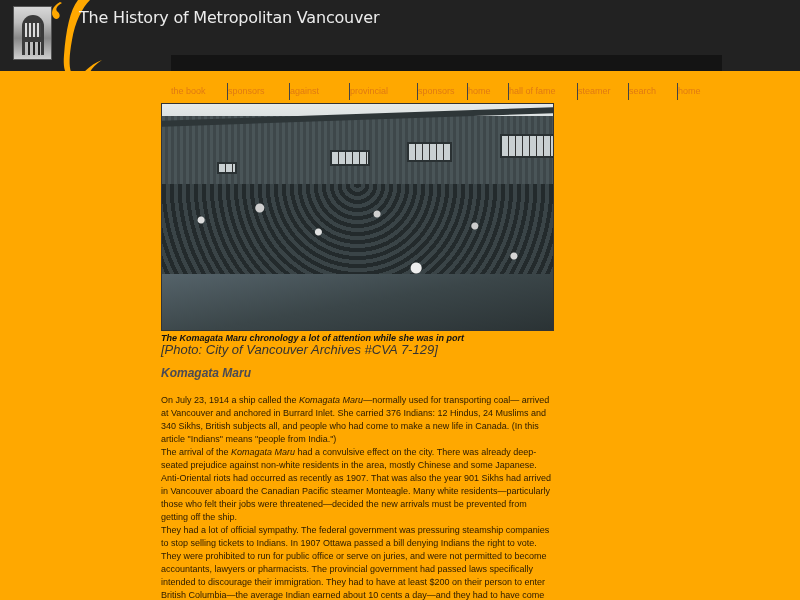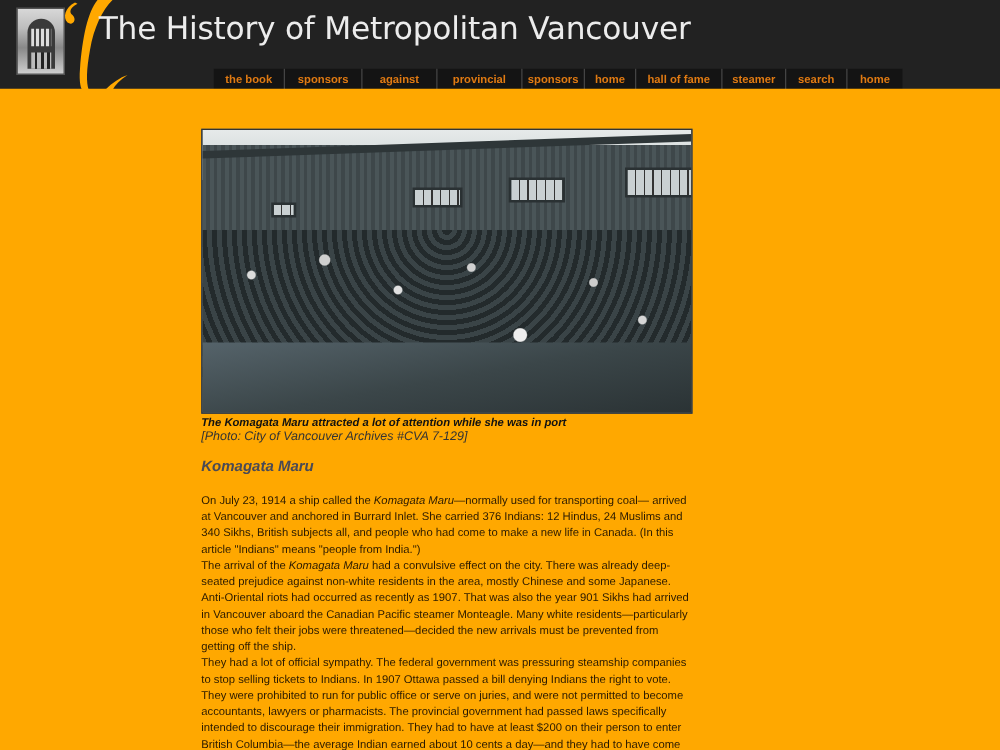--- a/index.html
+++ b/index.html
@@ -15,25 +15,25 @@
   .logo-arch { position: absolute; left: 8px; top: 8px; width: 22px; height: 40px;
     border-radius: 11px 11px 0 0; background: #3a3a3a; }
   .logo-grille { position: absolute; left: 11px; top: 16px; width: 16px; height: 14px;
     background: repeating-linear-gradient(90deg, #ddd 0 2px, #444 2px 4px); }
   .logo-door { position: absolute; left: 11px; top: 35px; width: 16px; height: 13px;
     background: repeating-linear-gradient(90deg, #bbb 0 3px, #222 3px 5px); }
 
   .swash { position: absolute; left: 38px; top: 0; width: 70px; height: 72px; }
 
   .site-title { position: absolute; left: 79px; top: 8px; color: #ececec;
-    font-family: "DejaVu Sans", sans-serif; font-size: 25px; font-weight: normal; letter-spacing: -0.2px; white-space: nowrap; }
+    font-family: "DejaVu Sans", sans-serif; font-size: 16px; font-weight: normal; letter-spacing: -0.2px; white-space: nowrap; }
 
   .nav { position: absolute; left: 171px; top: 55px; height: 17px; display: flex; background: #141414; }
-  .nav-item { height: 17px; line-height: 17px; color: #e07a12; font-size: 9px; font-weight: bold;
-    text-align: center; border-right: 1px solid #444; cursor: pointer; text-decoration: none; }
+  .nav-item { height: 17px; line-height: 17px; color: #e07a12; font-size: 9px; font-weight: normal;
+    border-right: 1px solid #444; cursor: pointer; text-decoration: none; margin-top: 28px; }
   .nav-item:last-child { border-right: none; }
 
   .content { position: absolute; left: 161px; top: 103px; width: 395px; }
   .photo { position: relative; width: 393px; height: 228px; border: 1px solid #333; overflow: hidden;
     background: #5a6b70; }
   .photo-sky { position: absolute; left: 0; top: 0; width: 100%; height: 40px; background: linear-gradient(180deg, #e6eaea, #c8cfd0); }
   .photo-shed { position: absolute; left: 0; top: 12px; width: 100%; height: 90px;
     background: repeating-linear-gradient(90deg, #4a5558 0 3px, #3e474a 3px 6px); }
   .photo-roof { position: absolute; left: 0; top: 10px; width: 100%; height: 6px; background: #2e3638; transform: skewY(-2deg); }
   .photo-win { position: absolute; background: repeating-linear-gradient(90deg, #c9d0d2 0 6px, #333 6px 7px); border: 2px solid #2a3133; }
@@ -45,21 +45,21 @@
       radial-gradient(circle at 55% 25%, #d0d0d0 0 3px, transparent 4px),
       radial-gradient(circle at 65% 70%, #eeeeee 0 5px, transparent 6px),
       radial-gradient(circle at 80% 35%, #cccccc 0 3px, transparent 4px),
       radial-gradient(circle at 90% 60%, #d6d6d6 0 3px, transparent 4px),
       repeating-radial-gradient(circle at 50% 0%, #232a2c 0 4px, #3a4447 4px 8px);
   }
   .photo-dock { position: absolute; left: 0; top: 170px; width: 100%; height: 58px;
     background: linear-gradient(170deg, #55636a 0%, #3b4649 50%, #2a3234 100%); }
 
   .caption { margin-top: 2px; font-size: 9px; font-weight: bold; font-style: italic; color: #111; line-height: 11px; }
-  .credit { font-size: 10px; font-style: italic; color: #333; line-height: 11px; }
+  .credit { font-size: 13px; font-style: italic; color: #333; line-height: 11px; }
 
   .article-title { margin-top: 11px; font-size: 12px; font-weight: bold; font-style: italic; color: #4a4a55; }
 
   .para { margin-top: 0; font-size: 9px; line-height: 13px; color: #2a1a00; width: 395px; }
   .para:first-of-type { margin-top: 14px; }
   .p1 { margin-top: 14px; }
 </style>
 </head>
 <body>
 
@@ -97,21 +97,21 @@
     <div class="photo-shed"></div>
     <div class="photo-roof"></div>
     <div class="photo-win" style="left:55px;top:58px;width:20px;height:12px"></div>
     <div class="photo-win" style="left:168px;top:46px;width:40px;height:16px"></div>
     <div class="photo-win" style="left:245px;top:38px;width:45px;height:20px"></div>
     <div class="photo-win" style="left:338px;top:30px;width:55px;height:24px"></div>
     <div class="photo-crowd"></div>
     <div class="photo-dock"></div>
   </div>
 
-  <div class="caption">The Komagata Maru attracted a lot of attention while she was in port</div>
+  <div class="caption">The Komagata Maru chronology a lot of attention while she was in port</div>
   <div class="credit">[Photo: City of Vancouver Archives #CVA 7-129]</div>
 
   <h2 class="article-title">Komagata Maru</h2>
 
   <p class="para p1"><span>On July 23, 1914 a ship called the </span><em>Komagata Maru</em><span>—normally used for transporting coal— arrived at Vancouver and anchored in Burrard Inlet. She carried 376 Indians: 12 Hindus, 24 Muslims and 340 Sikhs, British subjects all, and people who had come to make a new life in Canada. (In this article "Indians" means "people from India.")</span></p>
 
   <p class="para"><span>The arrival of the </span><em>Komagata Maru</em><span> had a convulsive effect on the city. There was already deep-seated prejudice against non-white residents in the area, mostly Chinese and some Japanese. Anti-Oriental riots had occurred as recently as 1907. That was also the year 901 Sikhs had arrived in Vancouver aboard the Canadian Pacific steamer Monteagle. Many white residents—particularly those who felt their jobs were threatened—decided the new arrivals must be prevented from getting off the ship.</span></p>
 
   <p class="para"><span>They had a lot of official sympathy. The federal government was pressuring steamship companies to stop selling tickets to Indians. In 1907 Ottawa passed a bill denying Indians the right to vote. They were prohibited to run for public office or serve on juries, and were not permitted to become accountants, lawyers or pharmacists. The provincial government had passed laws specifically intended to discourage their immigration. They had to have at least $200 on their person to enter British Columbia—the average Indian earned about 10 cents a day—and they had to have come via direct passage from India.</span></p>
 </main>

